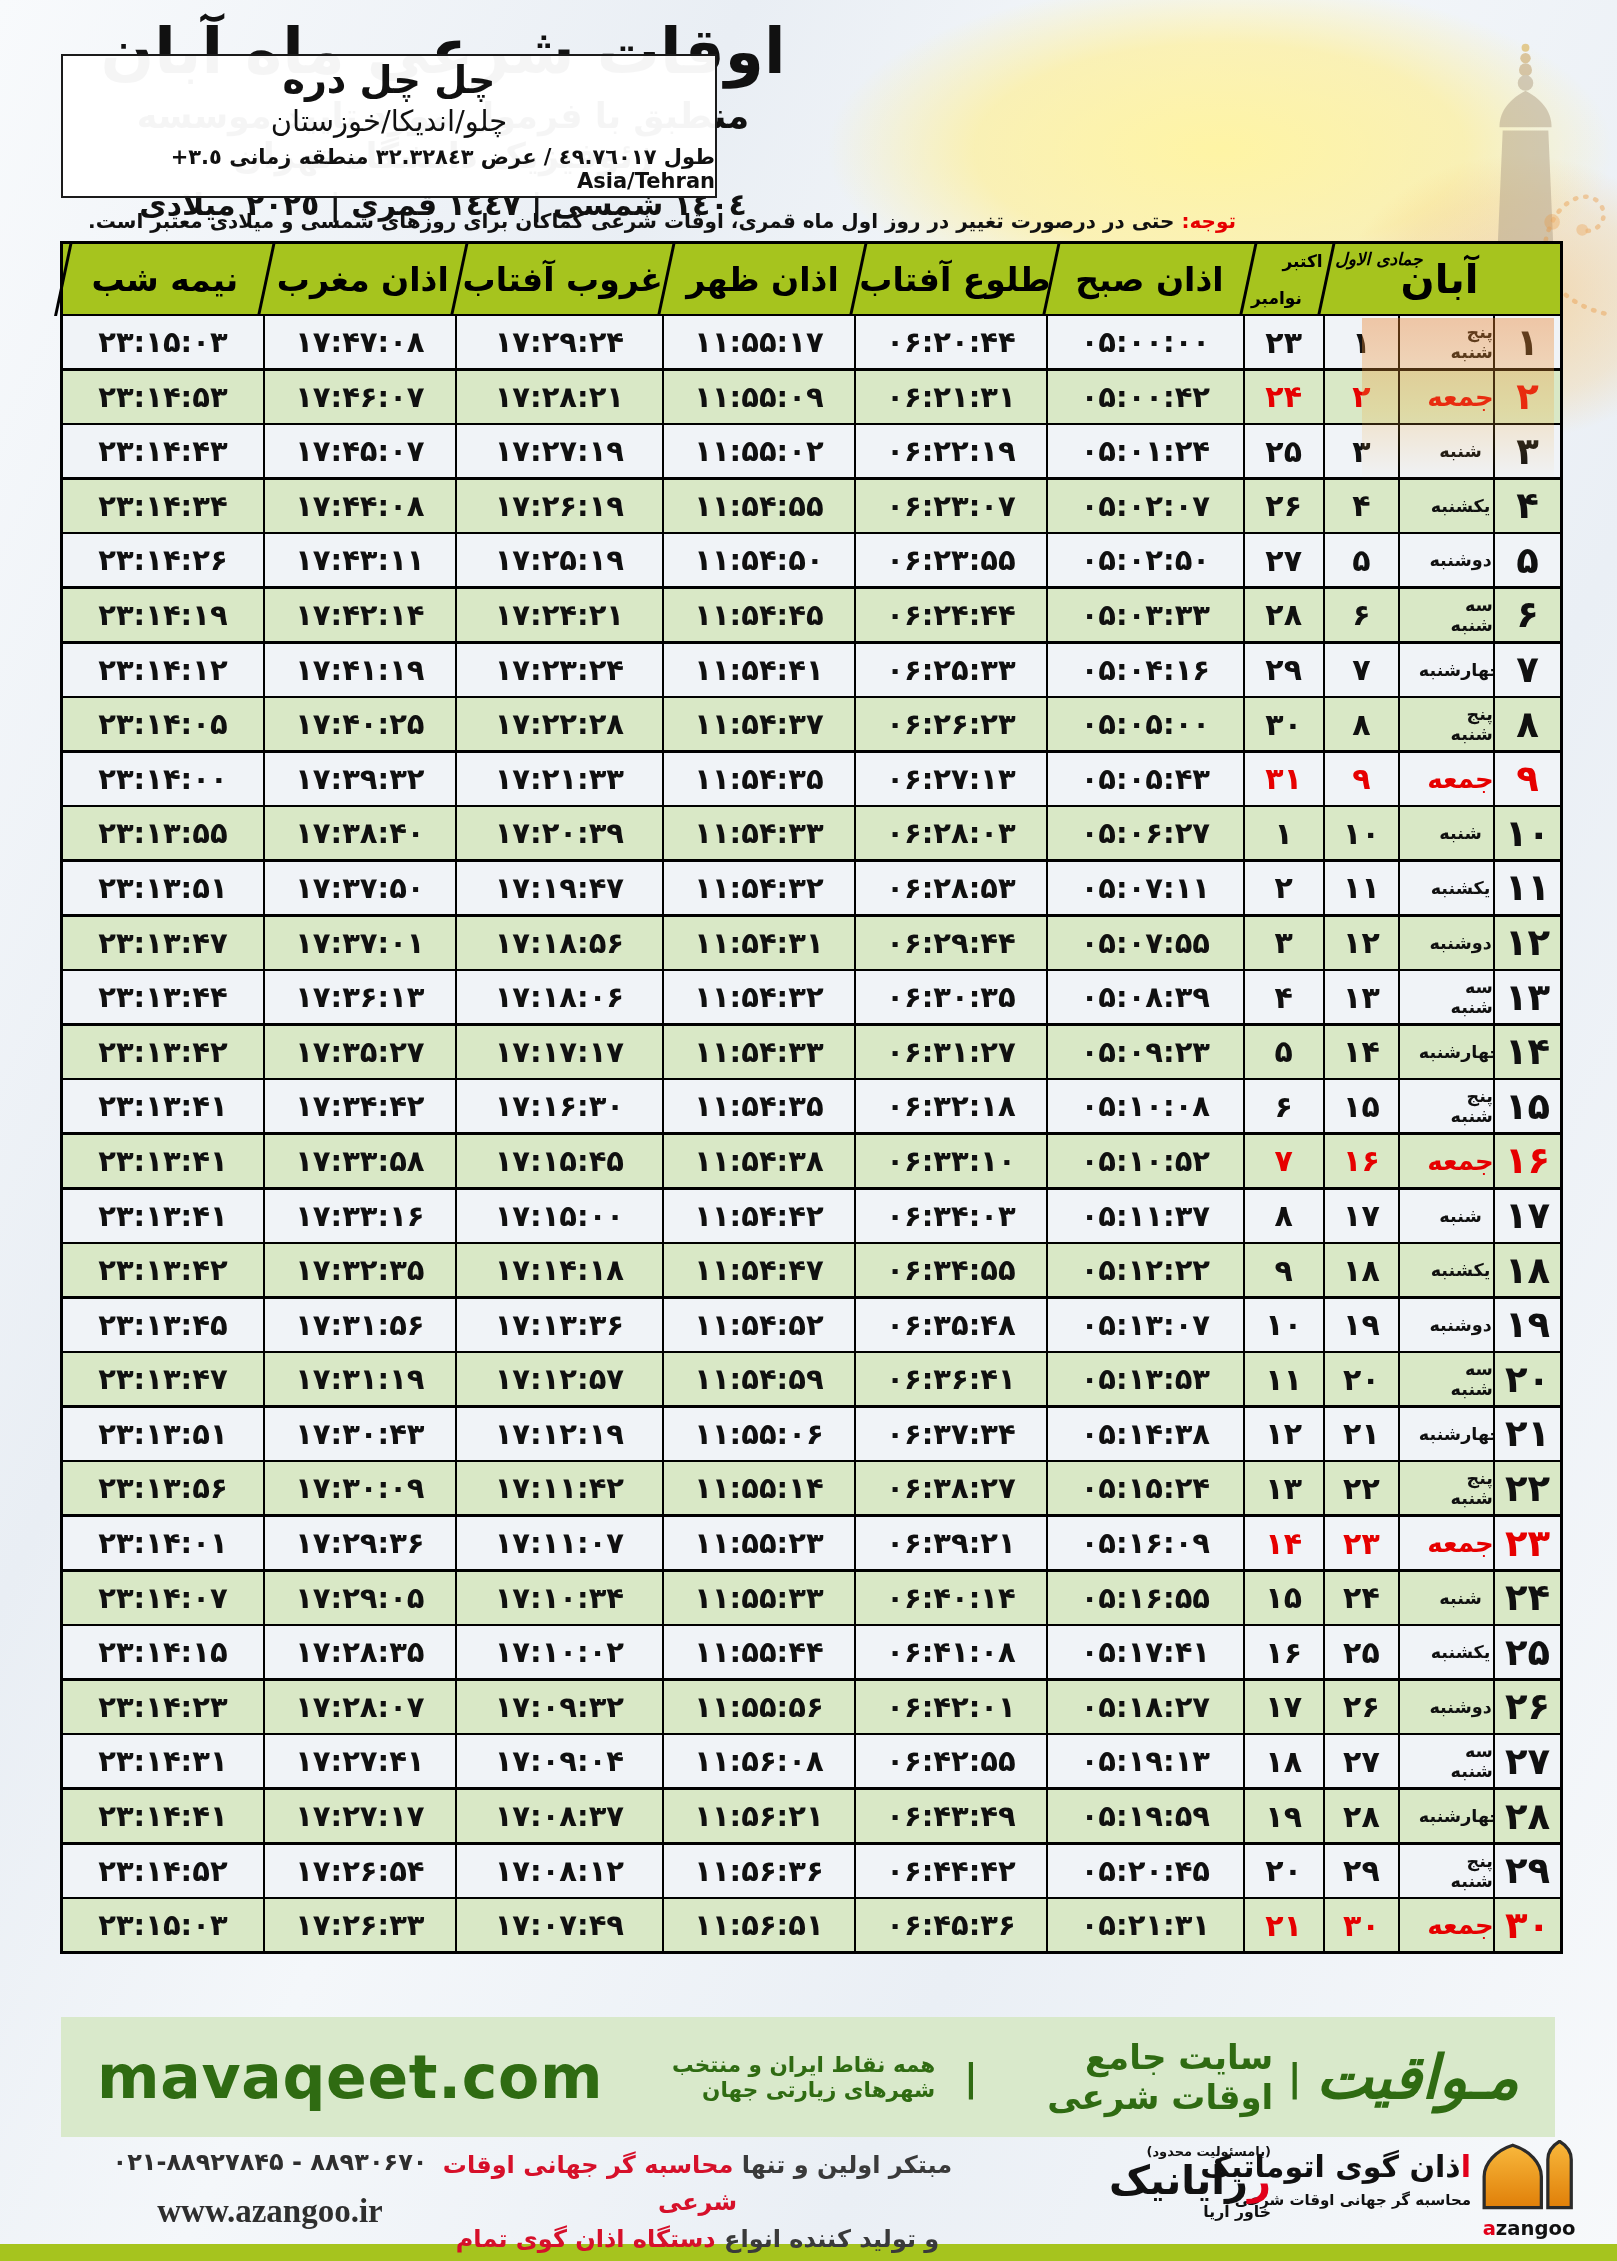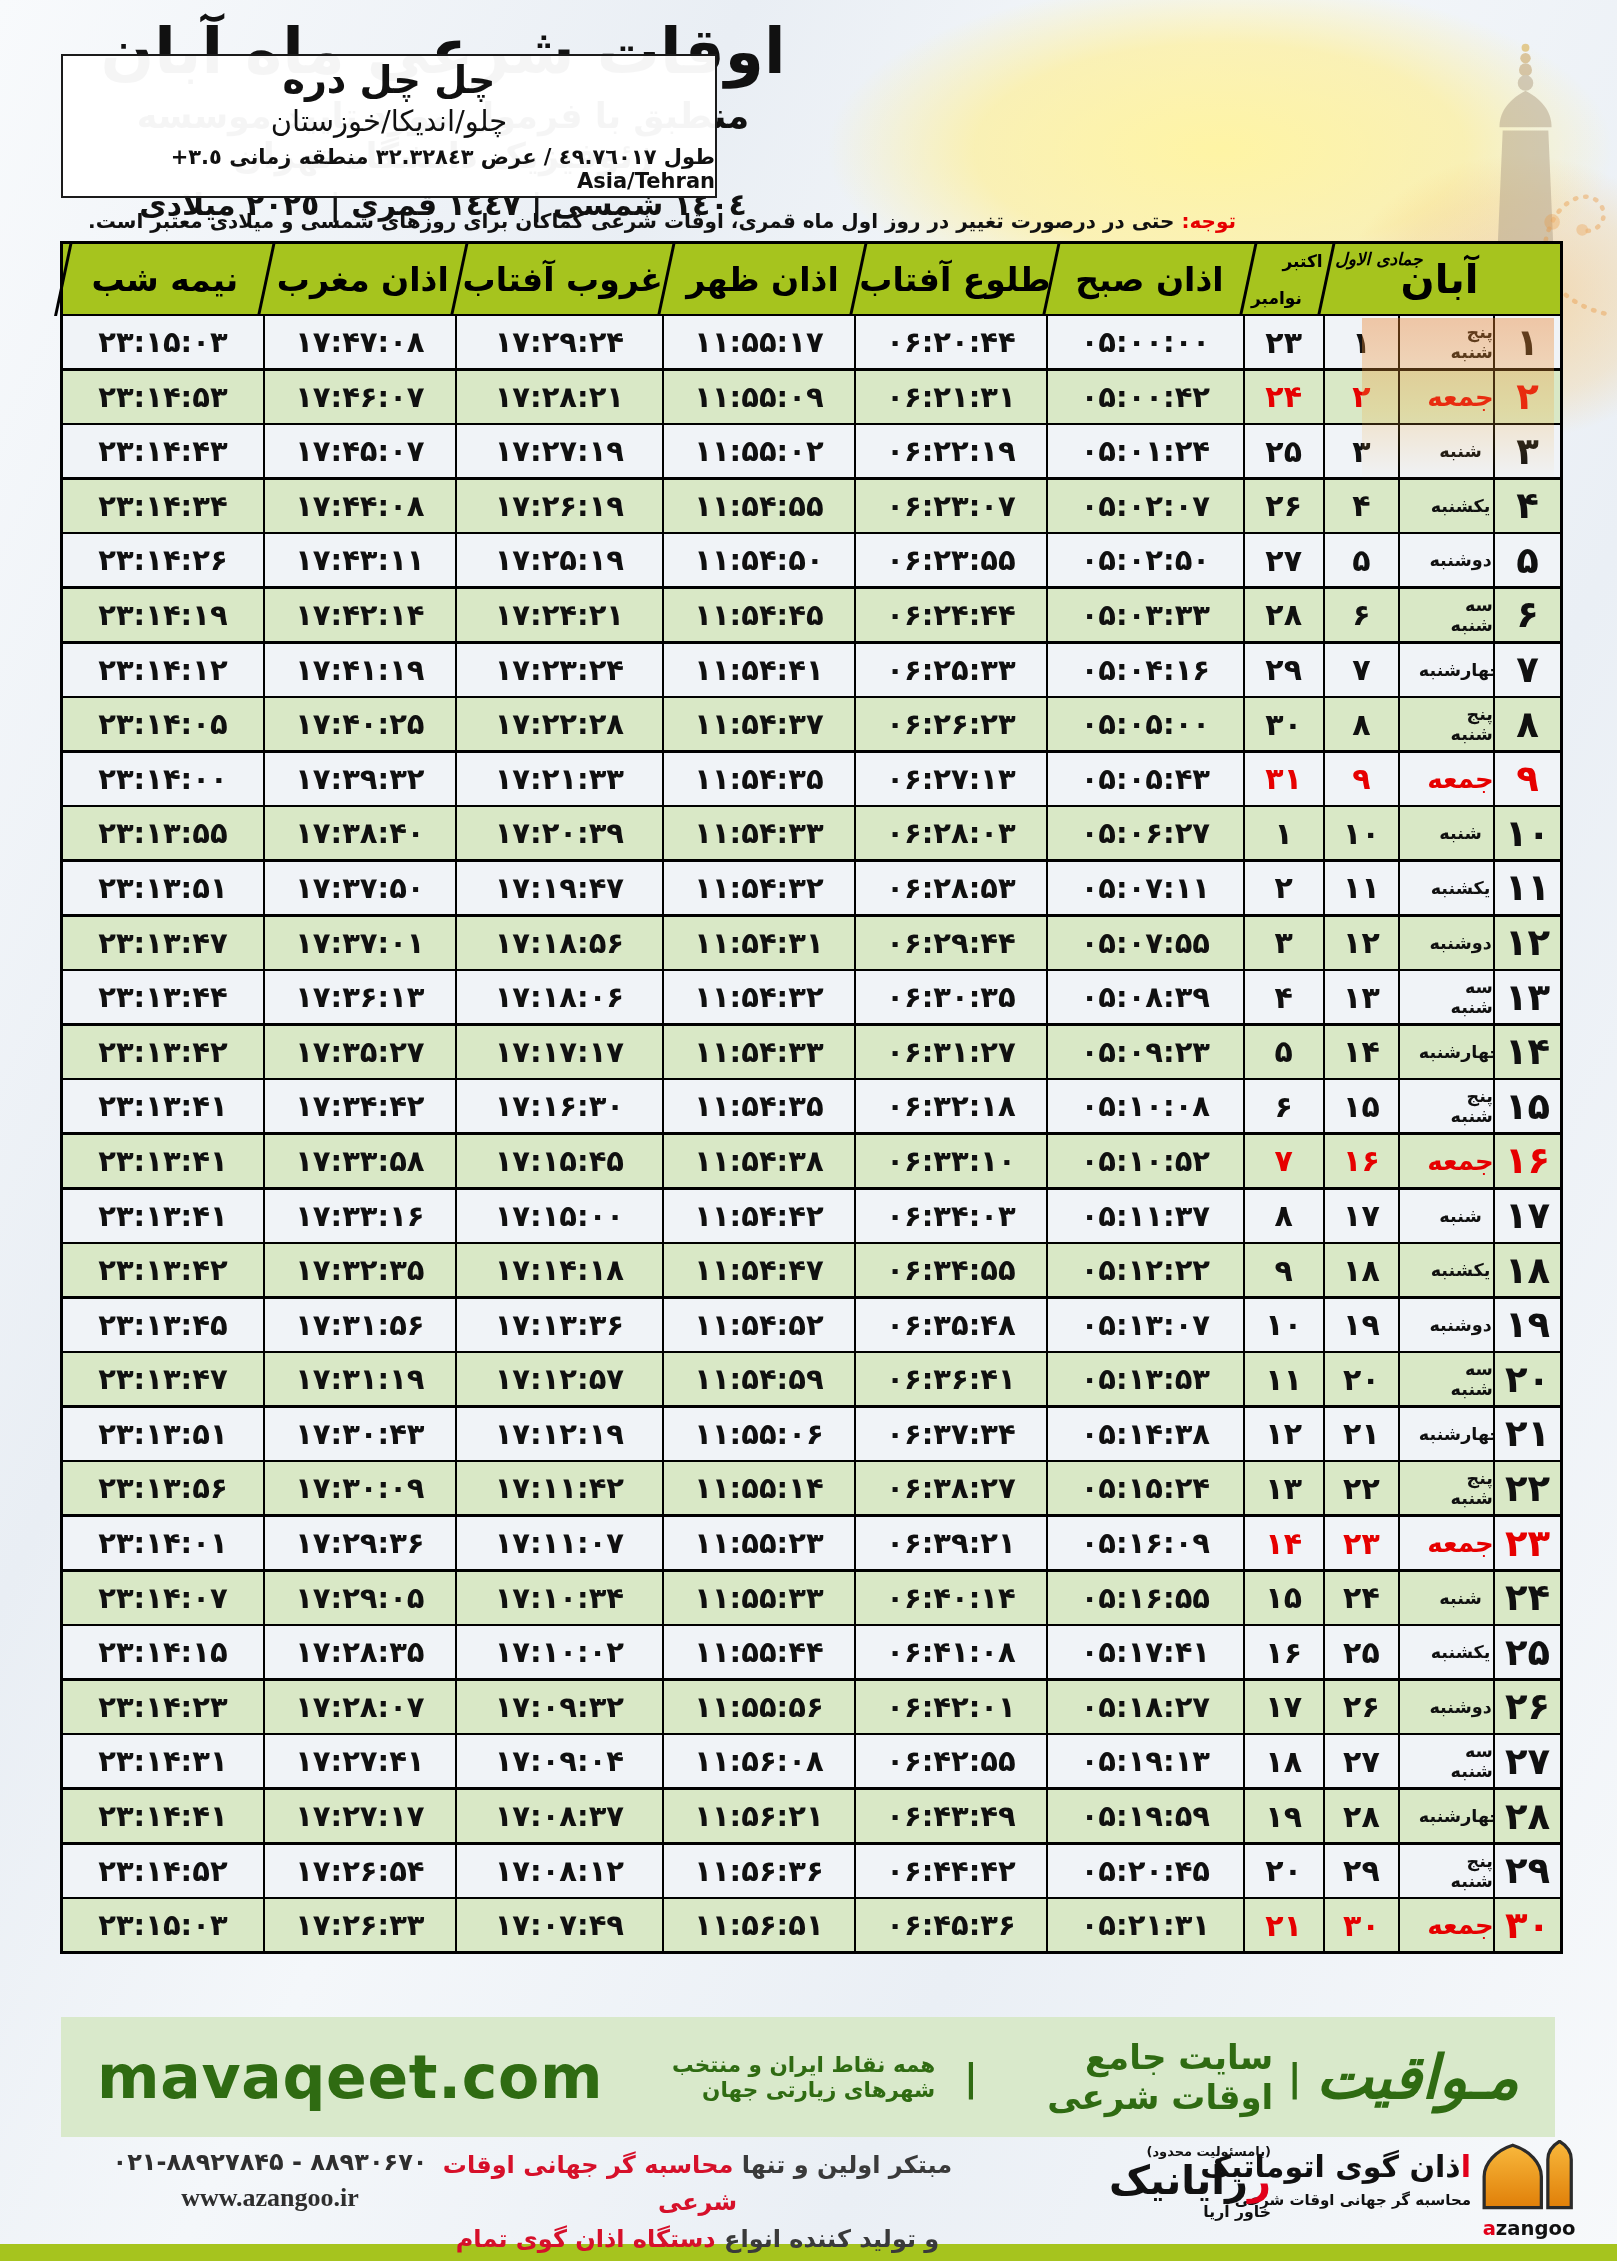--- a/index.html
+++ b/index.html
@@ -80,21 +80,21 @@
   .ray-block{position:absolute;right:346px;top:3.9px;text-align:right;color:#111;}
   .ray-top{font-size:13px;font-weight:bold;}
   .ray-name{font-size:40px;font-weight:bold;line-height:1.05;}
   .ray-name .red{color:#e2001a;}
   .ray-sub{font-size:15.7px;font-weight:bold;margin-top:1.3px;}
   .red-block{position:absolute;right:639px;top:6.5px;width:561px;text-align:center;line-height:1.55;}
   .red-block .l{font-size:24px;font-weight:bold;color:#3a3a3a;}
   .red-block .r{font-size:24px;font-weight:bold;color:#d6102a;}
   .contact{position:absolute;left:62px;top:7.8px;width:418px;text-align:center;color:#2e2e2e;}
   .phone{font-size:24px;font-weight:bold;direction:ltr;}
-  .site{font-family:"Liberation Serif",serif;font-size:26px;font-weight:bold;margin-top:7px;direction:ltr;}
+  .site{font-family:"Liberation Serif",serif;font-size:33px;font-weight:bold;margin-top:17px;direction:ltr;}
   .bottom-bar{position:absolute;top:2244px;left:0;width:1618px;height:17px;background:#a6c41e;}
 </style>
 </head>
 <body>
 
 <div class="page">
 
   <div class="glow"></div>
   <div class="glow2"></div>
   <svg class="minaret" width="111" height="215" viewBox="0 0 170 330">

